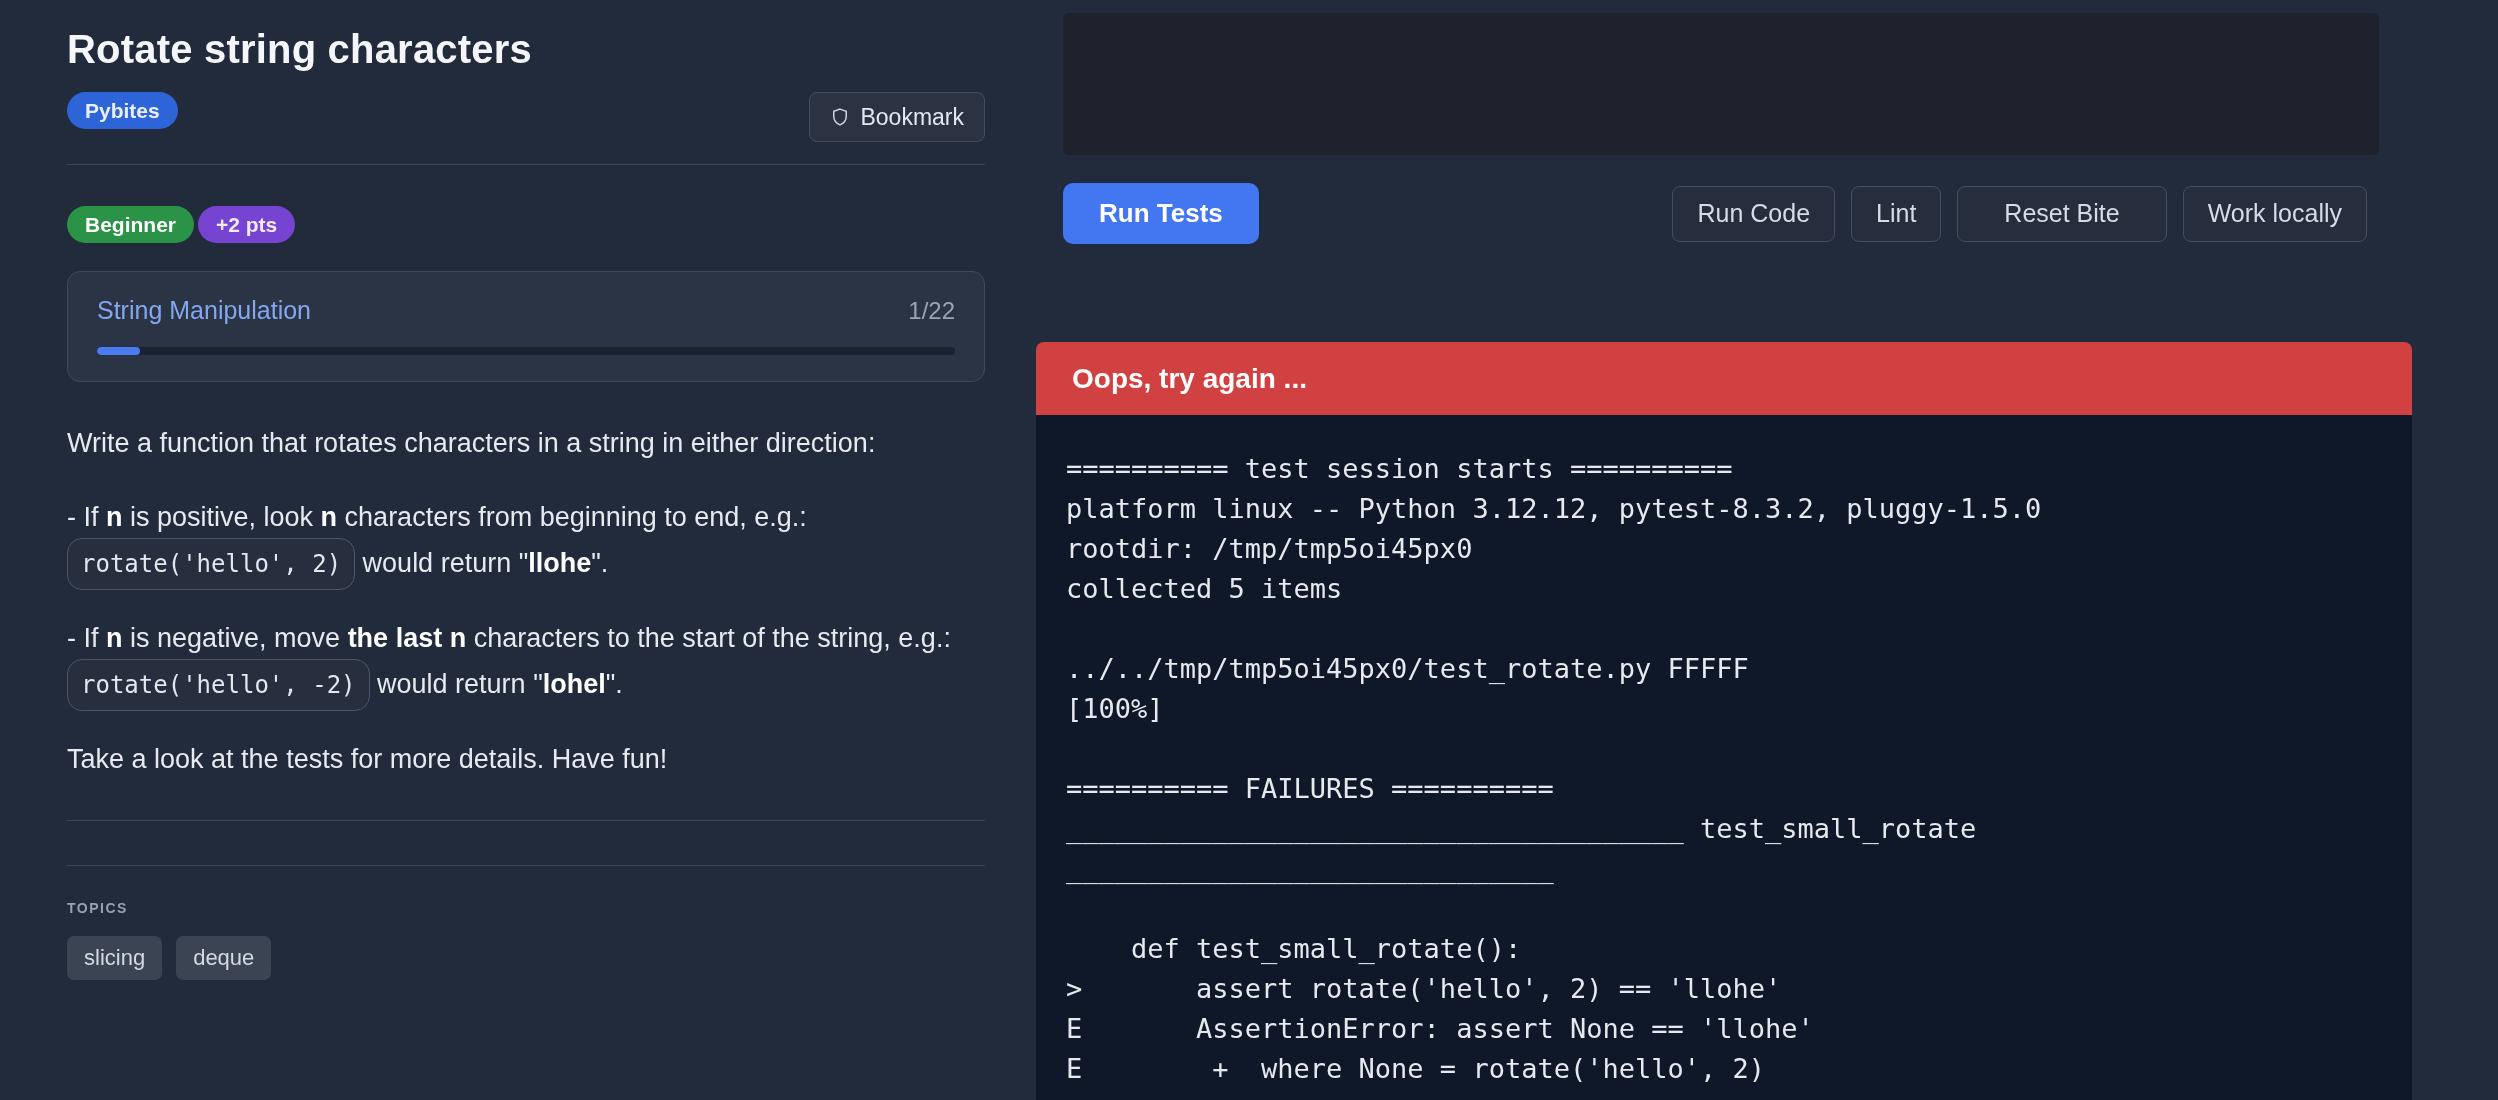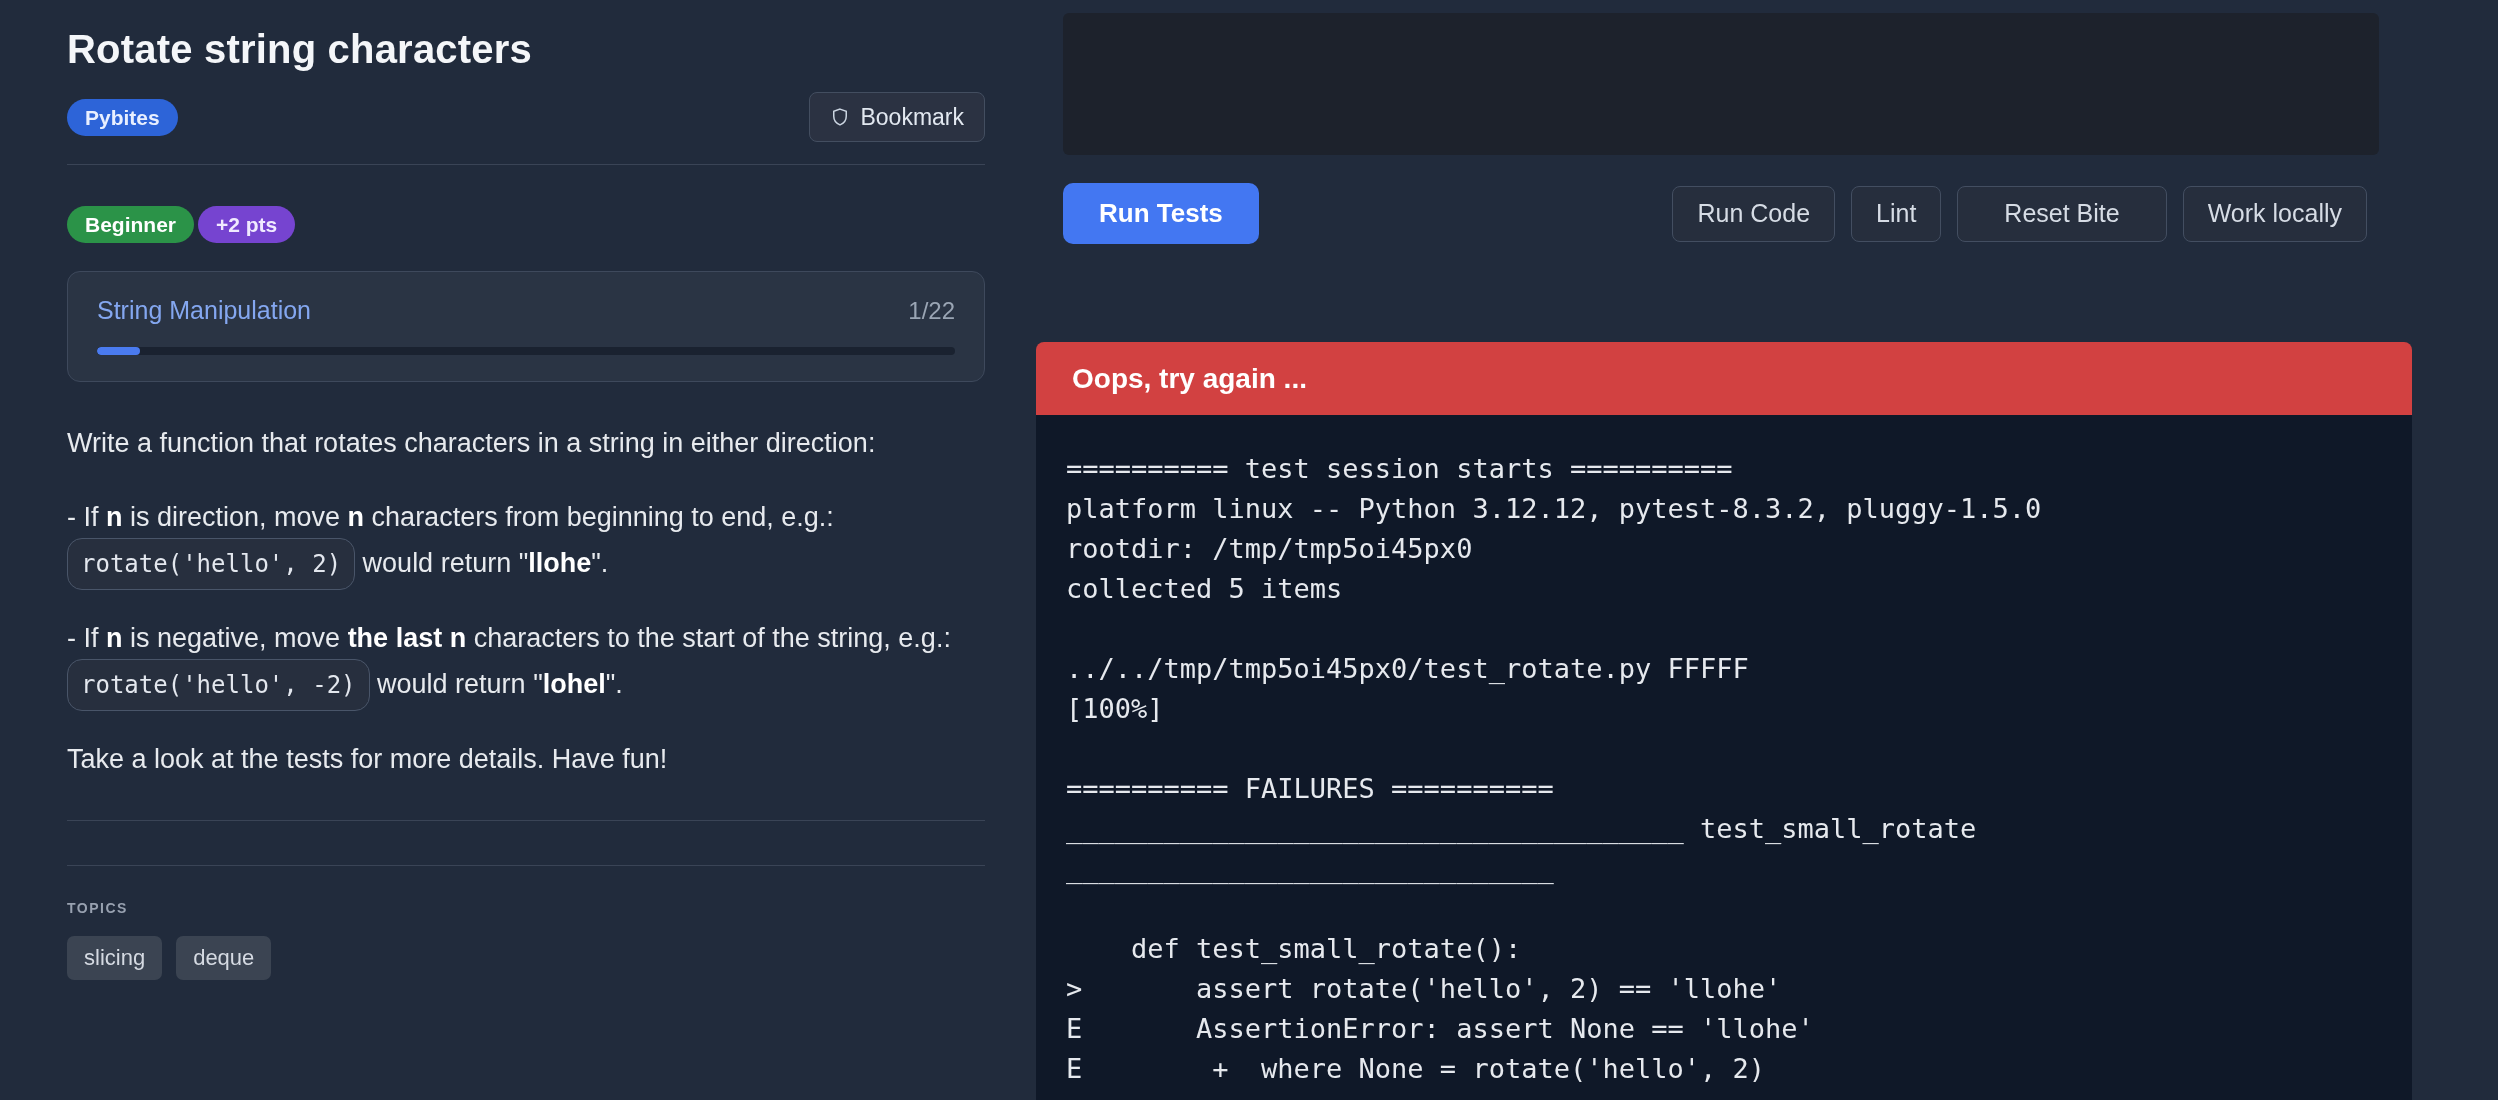--- a/index.html
+++ b/index.html
@@ -23,21 +23,21 @@
   .page-title {
     font-size: 40px;
     font-weight: 800;
     letter-spacing: 0.2px;
     color: #f4f6f9;
     line-height: 50px;
   }
   .badge-row {
     margin-top: 18px;
     display: flex;
-    align-items: center;
+    align-items: flex-start;
     justify-content: space-between;
   }
   .pill {
     display: inline-flex;
     align-items: center;
     border-radius: 999px;
     font-size: 21px;
     font-weight: 600;
     padding: 8px 18px;
     line-height: 1;
@@ -237,21 +237,21 @@
       </div>
       <div class="progress-track">
         <div class="progress-fill" style="width: 5%;"></div>
       </div>
     </div>
 
     <div class="desc">
       <p class="first">Write a function that rotates characters in a string in either direction:</p>
 
       <p>
-        <span>- If </span><strong>n</strong><span> is direction, move </span><strong>n</strong><span> characters from beginning to end, e.g.: </span><span class="inline-code">rotate('hello', 2)</span><span> would return "</span><strong>llohe</strong><span>".</span>
+        <span>- If </span><strong>n</strong><span> is positive, look </span><strong>n</strong><span> characters from beginning to end, e.g.: </span><span class="inline-code">rotate('hello', 2)</span><span> would return "</span><strong>llohe</strong><span>".</span>
       </p>
 
       <p>
         <span>- If </span><strong>n</strong><span> is negative, move </span><strong>the last n</strong><span> characters to the start of the string, e.g.: </span><span class="inline-code">rotate('hello', -2)</span><span> would return "</span><strong>lohel</strong><span>".</span>
       </p>
 
       <p>Take a look at the tests for more details. Have fun!</p>
     </div>
 
     <hr class="hr-a">

